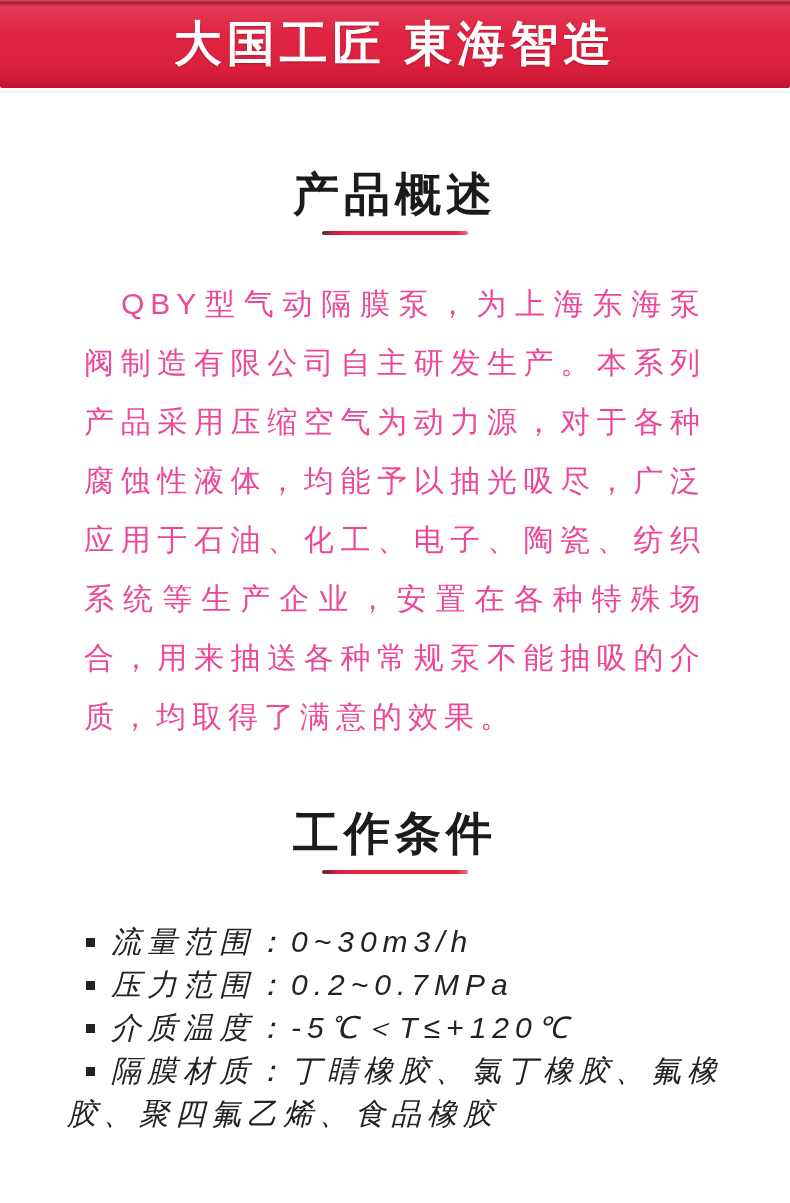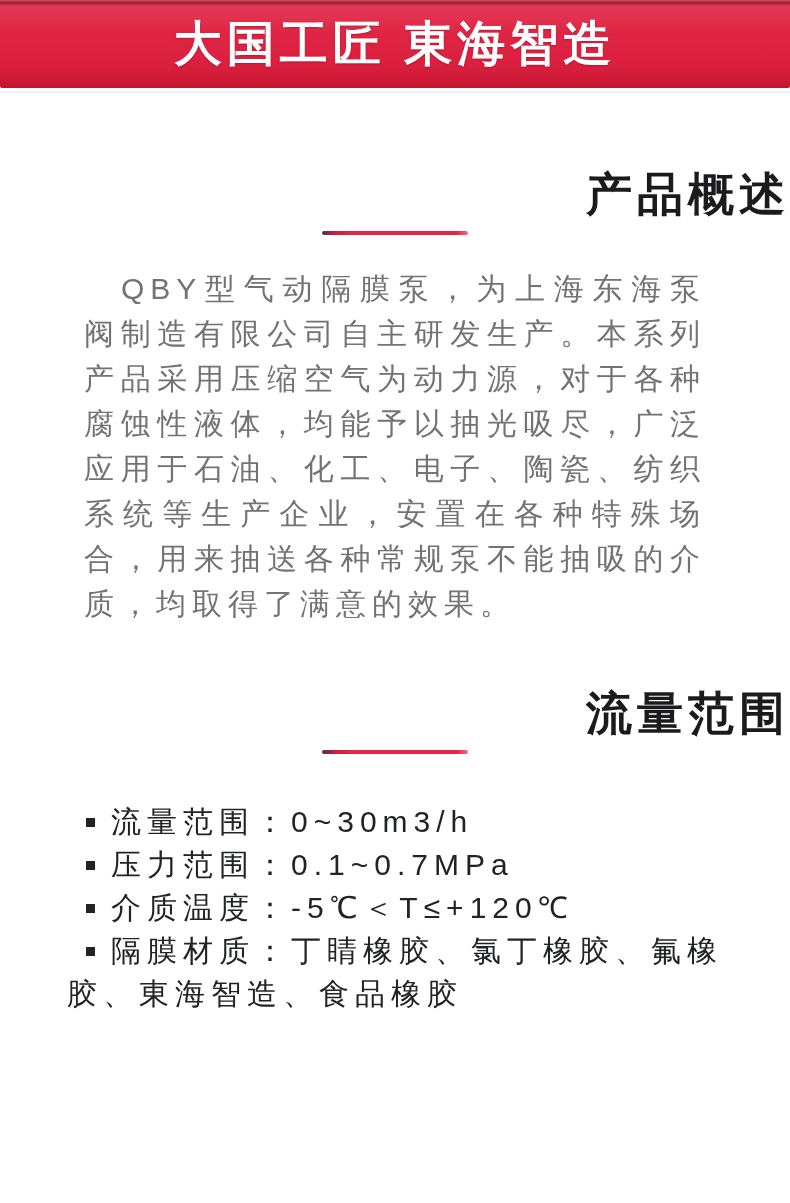--- a/index.html
+++ b/index.html
@@ -36,52 +36,53 @@
   .banner-sep { height: 2px; margin-top: 3px; background: #eaf3f7; }
 
   
   .section-title {
     margin: 0;
     font-size: 46px;
     line-height: 48px;
     font-weight: bold;
     letter-spacing: 5px;
     color: #1b1b1d;
-    text-align: right;
+    text-align: center;
   }
   .section--overview .section-title { margin-top: 77px; }
   .section--working  .section-title { margin-top: 63px; }
   .title-underline {
     width: 146px;
     height: 4px;
     margin: 13px auto 0;
     border-radius: 2px;
     background: linear-gradient(90deg,
       #55303a 0%, #c21f3e 8%, #e72448 20%,
       #e72448 92%, #f06a80 100%);
   }
 
   
   .overview-paragraph {
     width: 622px;
-    margin: 31px auto 0;
+    margin: 39px auto 0;
     font-size: 30px;
-    line-height: 45px;
+    line-height: 59px;
     letter-spacing: 6px;
-    color: #737373;
+    color: #ec4899;
     text-align: justify;
     text-indent: 37px;
   }
 
   
   .spec-list {
     width: 656px;
     margin: 46px auto 0;
     padding: 0;
     list-style: none;
+    font-style: italic;
   }
   .spec-item {
     margin: 0;
     font-size: 30px;
     line-height: 43px;
     letter-spacing: 6px;
     color: #222326;
     text-align: justify;
   }
   .bullet {
@@ -105,24 +106,24 @@
   </header>
   <div class="banner-sep"></div>
 
   <section class="section section--overview">
     <h2 class="section-title">产品概述</h2>
     <div class="title-underline"></div>
     <p class="overview-paragraph">QBY型气动隔膜泵，为上海东海泵阀制造有限公司自主研发生产。本系列产品采用压缩空气为动力源，对于各种腐蚀性液体，均能予以抽光吸尽，广泛应用于石油、化工、电子、陶瓷、纺织系统等生产企业，安置在各种特殊场合，用来抽送各种常规泵不能抽吸的介质，均取得了满意的效果。</p>
   </section>
 
   <section class="section section--working">
-    <h2 class="section-title">流量范围</h2>
+    <h2 class="section-title">工作条件</h2>
     <div class="title-underline"></div>
 
     <ul class="spec-list">
       <li class="spec-item"><span class="bullet"></span><span>流量范围：0~30m3/h</span></li>
-      <li class="spec-item"><span class="bullet"></span><span>压力范围：0.1~0.7MPa</span></li>
+      <li class="spec-item"><span class="bullet"></span><span>压力范围：0.2~0.7MPa</span></li>
       <li class="spec-item"><span class="bullet"></span><span>介质温度：-5℃＜T≤+120℃</span></li>
-      <li class="spec-item"><span class="bullet"></span><span>隔膜材质：丁睛橡胶、氯丁橡胶、氟橡胶、東海智造、食品橡胶</span></li>
+      <li class="spec-item"><span class="bullet"></span><span>隔膜材质：丁睛橡胶、氯丁橡胶、氟橡胶、聚四氟乙烯、食品橡胶</span></li>
     </ul>
   </section>
 
 </div>
 
 </body></html>

